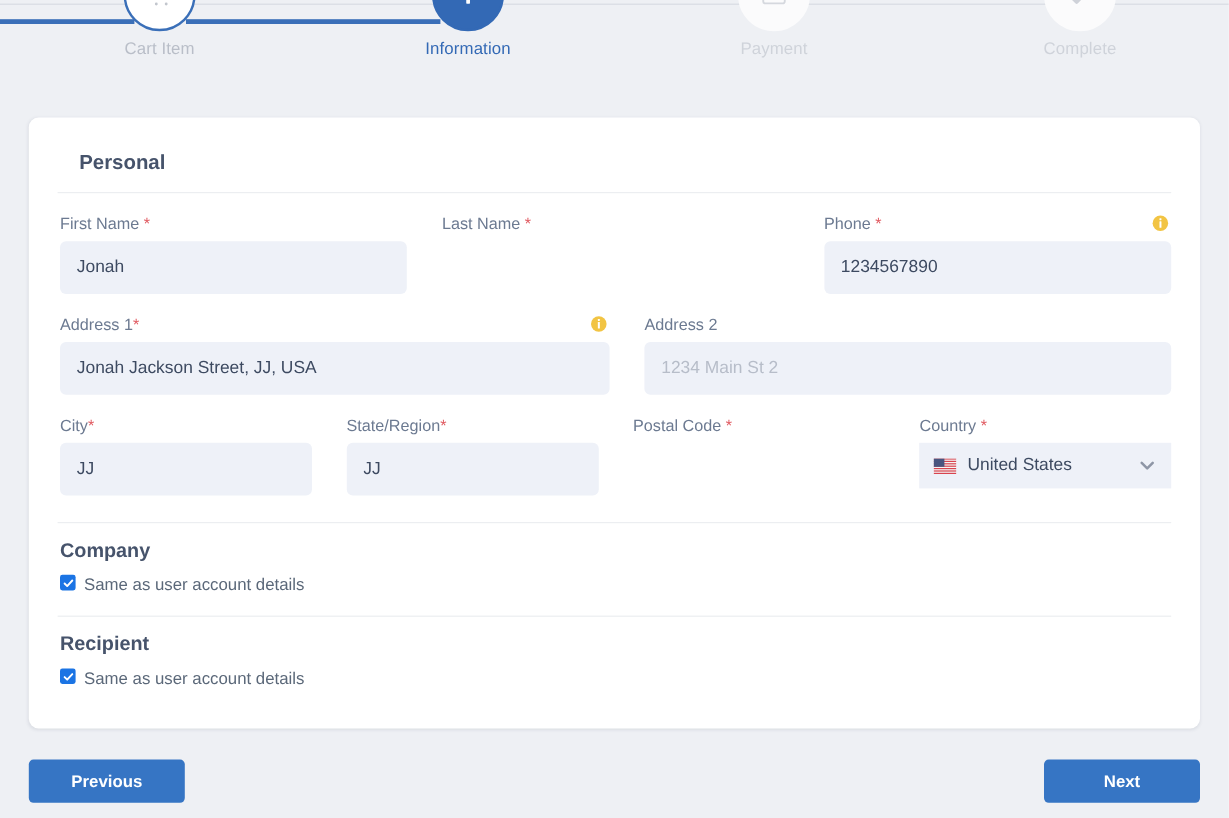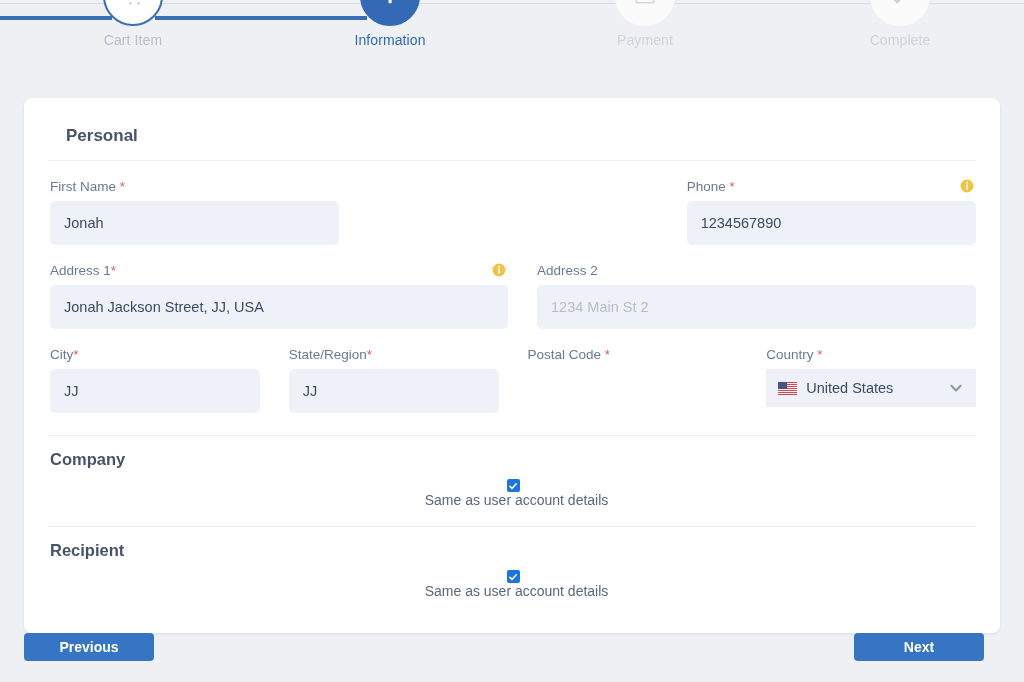--- a/index.html
+++ b/index.html
@@ -174,24 +174,23 @@
     margin: 18px 0 0 0;
   }
   .sub-title {
     font-size: 16.5px;
     font-weight: 700;
     color: #46536b;
     margin: 14px 0 10px 2px;
   }
   .check-row {
     display: flex;
-    align-items: center;
+    align-items: flex-start;
     margin: 0 0 12px 2px;
     cursor: pointer;
-    flex-direction: column;
   }
   .chk {
     width: 13px; height: 13px;
     flex: 0 0 auto;
     border-radius: 2px;
     background: #1b74e4;
     display: flex;
     align-items: center;
     justify-content: center;
   }
@@ -206,33 +205,33 @@
   .footer {
     position: absolute;
     left: 24px;
     right: 24px;
     top: 633px;
     height: 36px;
   }
   .btn {
     position: absolute;
     top: 0;
-    height: 28px;
+    height: 36px;
     width: 130px;
     background: #3675c4;
     color: #ffffff;
     border: none;
     border-radius: 4px;
     font-family: "Liberation Sans", sans-serif;
     font-size: 14px;
     font-weight: 700;
     cursor: pointer;
   }
   .btn-prev { left: 0; }
-  .btn-next { right: 16px; }
+  .btn-next { right: 0; }
 </style>
 </head>
 <body>
 
 <div class="top-rule"></div>
 
 <div class="stepper">
   <div class="step-track">
     <div class="track-seg seg-a"></div>
     <div class="track-seg seg-b"></div>
@@ -285,20 +284,21 @@
   <div class="section-title">Personal</div>
   <div class="rule"></div>
 
   <div class="row">
     <div class="field f-3">
       <label class="lbl"><span>First Name </span><span class="req">*</span></label>
       <input class="inp" value="Jonah" style="">
     </div>
 
     <div class="field f-3">
+      <label class="lbl"><span>Last Name </span><span class="req">*</span></label>
     </div>
 
     <div class="field f-3">
       <label class="lbl"><span>Phone </span><span class="req">*</span></label>
       <svg class="info-icon" viewBox="0 0 16 16">
         <circle cx="8" cy="8" r="7.4" fill="#f2c443"></circle>
         <rect x="7.1" y="3.2" width="1.9" height="1.9" rx="0.4" fill="#ffffff"></rect>
         <rect x="7.1" y="6.1" width="1.9" height="6.3" rx="0.4" fill="#ffffff"></rect>
       </svg>
       <input class="inp" value="1234567890" style="">

